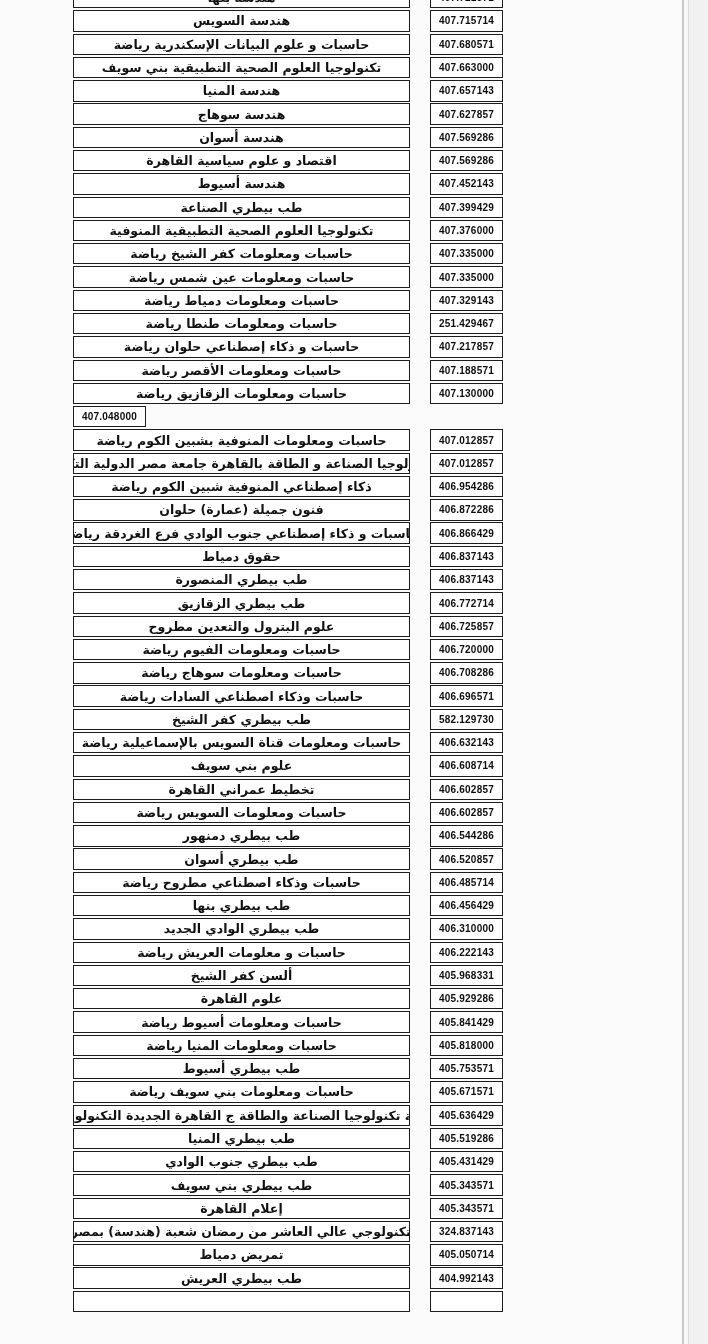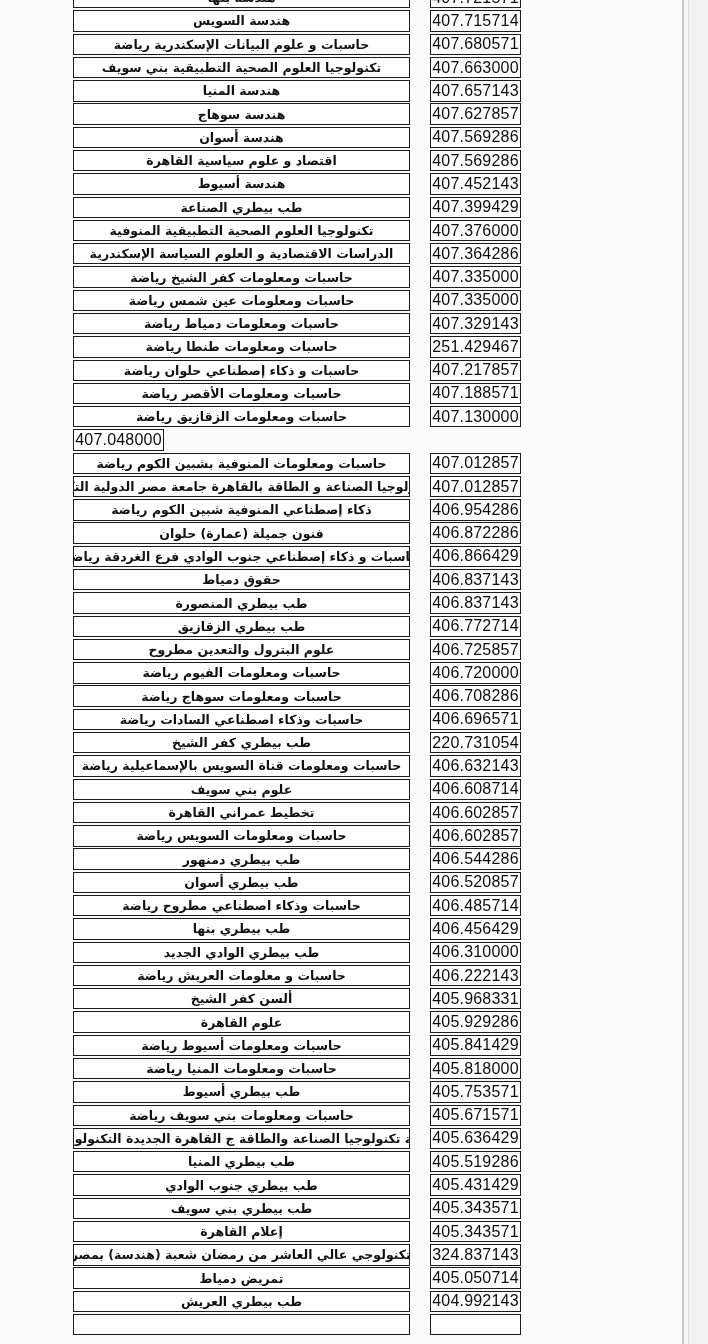--- a/index.html
+++ b/index.html
@@ -49,24 +49,24 @@
     width: 337px;
     margin-right: 20px;
     direction: rtl;
     font-size: 12.5px;
     font-weight: 600;
     color: #111111;
     white-space: nowrap;
     text-align: center;
   }
   .score-cell {
-    width: 91px;
+    width: 73px;
     font-family: "Liberation Sans", "DejaVu Sans", sans-serif;
-    font-size: 16px;
-    font-weight: 400;
+    font-size: 10px;
+    font-weight: 700;
     color: #0d0d0d;
     letter-spacing: 0.2px;
     direction: ltr;
     white-space: nowrap;
   }
 </style>
 </head>
 <body>
 
 <div id="screen">
@@ -111,24 +111,20 @@
   </div>
       <div class="row">
     <div class="cell name-cell">طب بيطري الصناعة</div>
     <div class="cell score-cell">407.399429</div>
   </div>
       <div class="row">
     <div class="cell name-cell">تكنولوجيا العلوم الصحية التطبيقية المنوفية</div>
     <div class="cell score-cell">407.376000</div>
   </div>
       <div class="row">
-    <div class="cell name-cell">الدراسات الاقتصادية و العلوم السياسة الإسكندرية</div>
-    <div class="cell score-cell">407.364286</div>
-  </div>
-      <div class="row">
     <div class="cell name-cell">حاسبات ومعلومات كفر الشيخ رياضة</div>
     <div class="cell score-cell">407.335000</div>
   </div>
       <div class="row">
     <div class="cell name-cell">حاسبات ومعلومات عين شمس رياضة</div>
     <div class="cell score-cell">407.335000</div>
   </div>
       <div class="row">
     <div class="cell name-cell">حاسبات ومعلومات دمياط رياضة</div>
     <div class="cell score-cell">407.329143</div>
@@ -195,21 +191,21 @@
       <div class="row">
     <div class="cell name-cell">حاسبات ومعلومات سوهاج رياضة</div>
     <div class="cell score-cell">406.708286</div>
   </div>
       <div class="row">
     <div class="cell name-cell">حاسبات وذكاء اصطناعي السادات رياضة</div>
     <div class="cell score-cell">406.696571</div>
   </div>
       <div class="row">
     <div class="cell name-cell">طب بيطري كفر الشيخ</div>
-    <div class="cell score-cell">220.731054</div>
+    <div class="cell score-cell">582.129730</div>
   </div>
       <div class="row">
     <div class="cell name-cell">حاسبات ومعلومات قناة السويس بالإسماعيلية رياضة</div>
     <div class="cell score-cell">406.632143</div>
   </div>
       <div class="row">
     <div class="cell name-cell">علوم بني سويف</div>
     <div class="cell score-cell">406.608714</div>
   </div>
       <div class="row">

